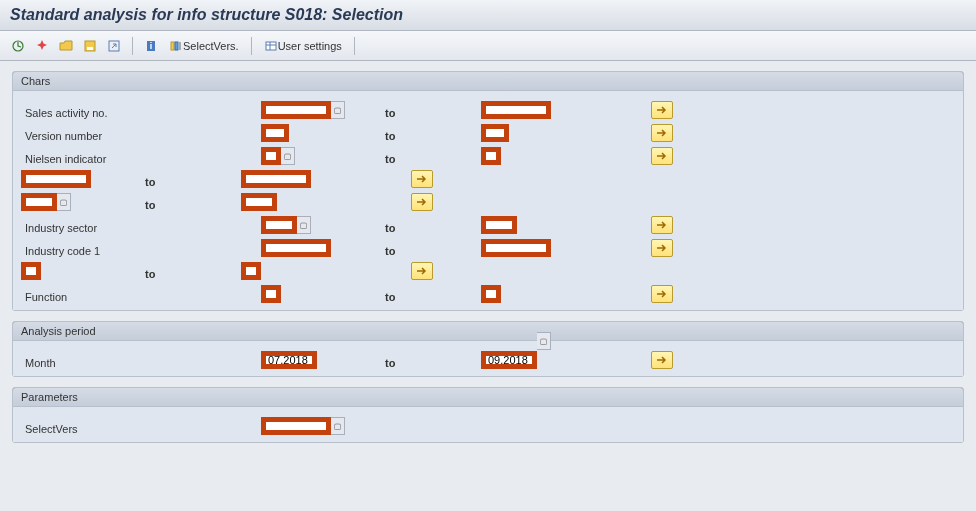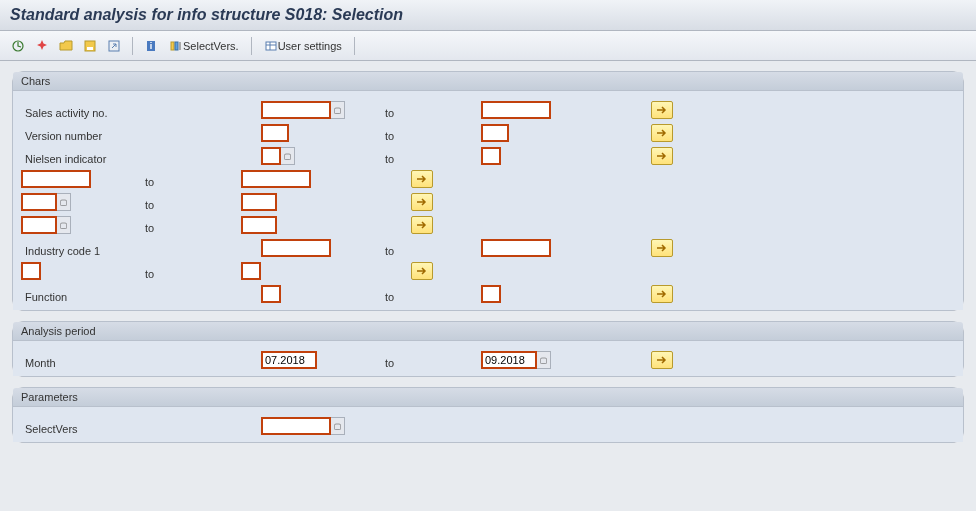--- a/index.html
+++ b/index.html
@@ -44,21 +44,21 @@
     height: 18px;
     background: #b0b6c0;
     margin: 0 4px;
   }
   .content {
     padding: 10px 12px;
   }
   .group {
     background: #a3a3a3;
     border: 1px solid #b8c0cc;
-    border-radius: 12px;
+    border-radius: 3px;
     margin-bottom: 10px;
   }
   .group-title {
     background: linear-gradient(to bottom, #d6dce6, #c4cdd9);
     border-bottom: 1px solid #b8c0cc;
     border-radius: 3px 3px 0 0;
     padding: 3px 8px;
     font-size: 11px;
     color: #333;
   }
@@ -74,28 +74,28 @@
   }
   .label {
     width: 240px;
     padding-left: 4px;
     color: #333;
   }
   .input-cell {
     width: 110px;
   }
   .input-cell.from { width: 120px; }
-  .input-cell.to-label { width: 100px; text-align: left; padding-left: 4px; }
+  .input-cell.to-label { width: 100px; text-align: left; padding-left: 4px; font-weight: bold; }
   .input-cell.to { width: 120px; }
   .input-with-help {
     display: inline-flex;
     align-items: stretch;
   }
   input[type="text"] {
-    border: 2px solid #c2410c;
+    border: 5px solid #c2410c;
     background: #fff;
     height: 18px;
     font-size: 11px;
     padding: 0 2px;
   }
   .help-btn {
     width: 14px;
     height: 18px;
     background: #e5e8ee;
     border: 1px solid #a9b0bb;
@@ -264,20 +264,21 @@
             </span></div>
           <div class="input-cell to-label">to</div>
           <div class="input-cell to"><input type="text" style="width: 36px;"></div>
           <div class="more-btn">
             <svg width="12" height="10" viewBox="0 0 12 10">
               <path d="M1 5h7M6 2l3 3-3 3" stroke="#a06a00" stroke-width="1.5" fill="none"></path>
             </svg>
           </div>
         </div>
         <div class="row">
+          <div class="label">Industry sector</div>
           <div class="input-cell from"><span class="input-with-help">
               <input type="text" style="width: 36px;">
               <span class="help-btn">▢</span>
             </span></div>
           <div class="input-cell to-label">to</div>
           <div class="input-cell to"><input type="text" style="width: 36px;"></div>
           <div class="more-btn">
             <svg width="12" height="10" viewBox="0 0 12 10">
               <path d="M1 5h7M6 2l3 3-3 3" stroke="#a06a00" stroke-width="1.5" fill="none"></path>
             </svg>
@@ -330,21 +331,21 @@
       <div class="row">
         <div class="label">Month</div>
         <div class="input-cell from">
           <span class="input-with-help">
             <input type="text" style="width: 56px;" value="07.2018">
           </span>
         </div>
         <div class="input-cell to-label">to</div>
         <div class="input-cell to">
           <span class="input-with-help">
-            <input type="text" style="width: 56px;" value="09.2018">
+            <input type="text" style="width: 56px; margin-top: 19px;" value="09.2018">
             <span class="help-btn">▢</span>
           </span>
         </div>
         <div class="more-btn">
           <svg width="12" height="10" viewBox="0 0 12 10">
               <path d="M1 5h7M6 2l3 3-3 3" stroke="#a06a00" stroke-width="1.5" fill="none"></path>
             </svg>
         </div>
       </div>
     </div>

